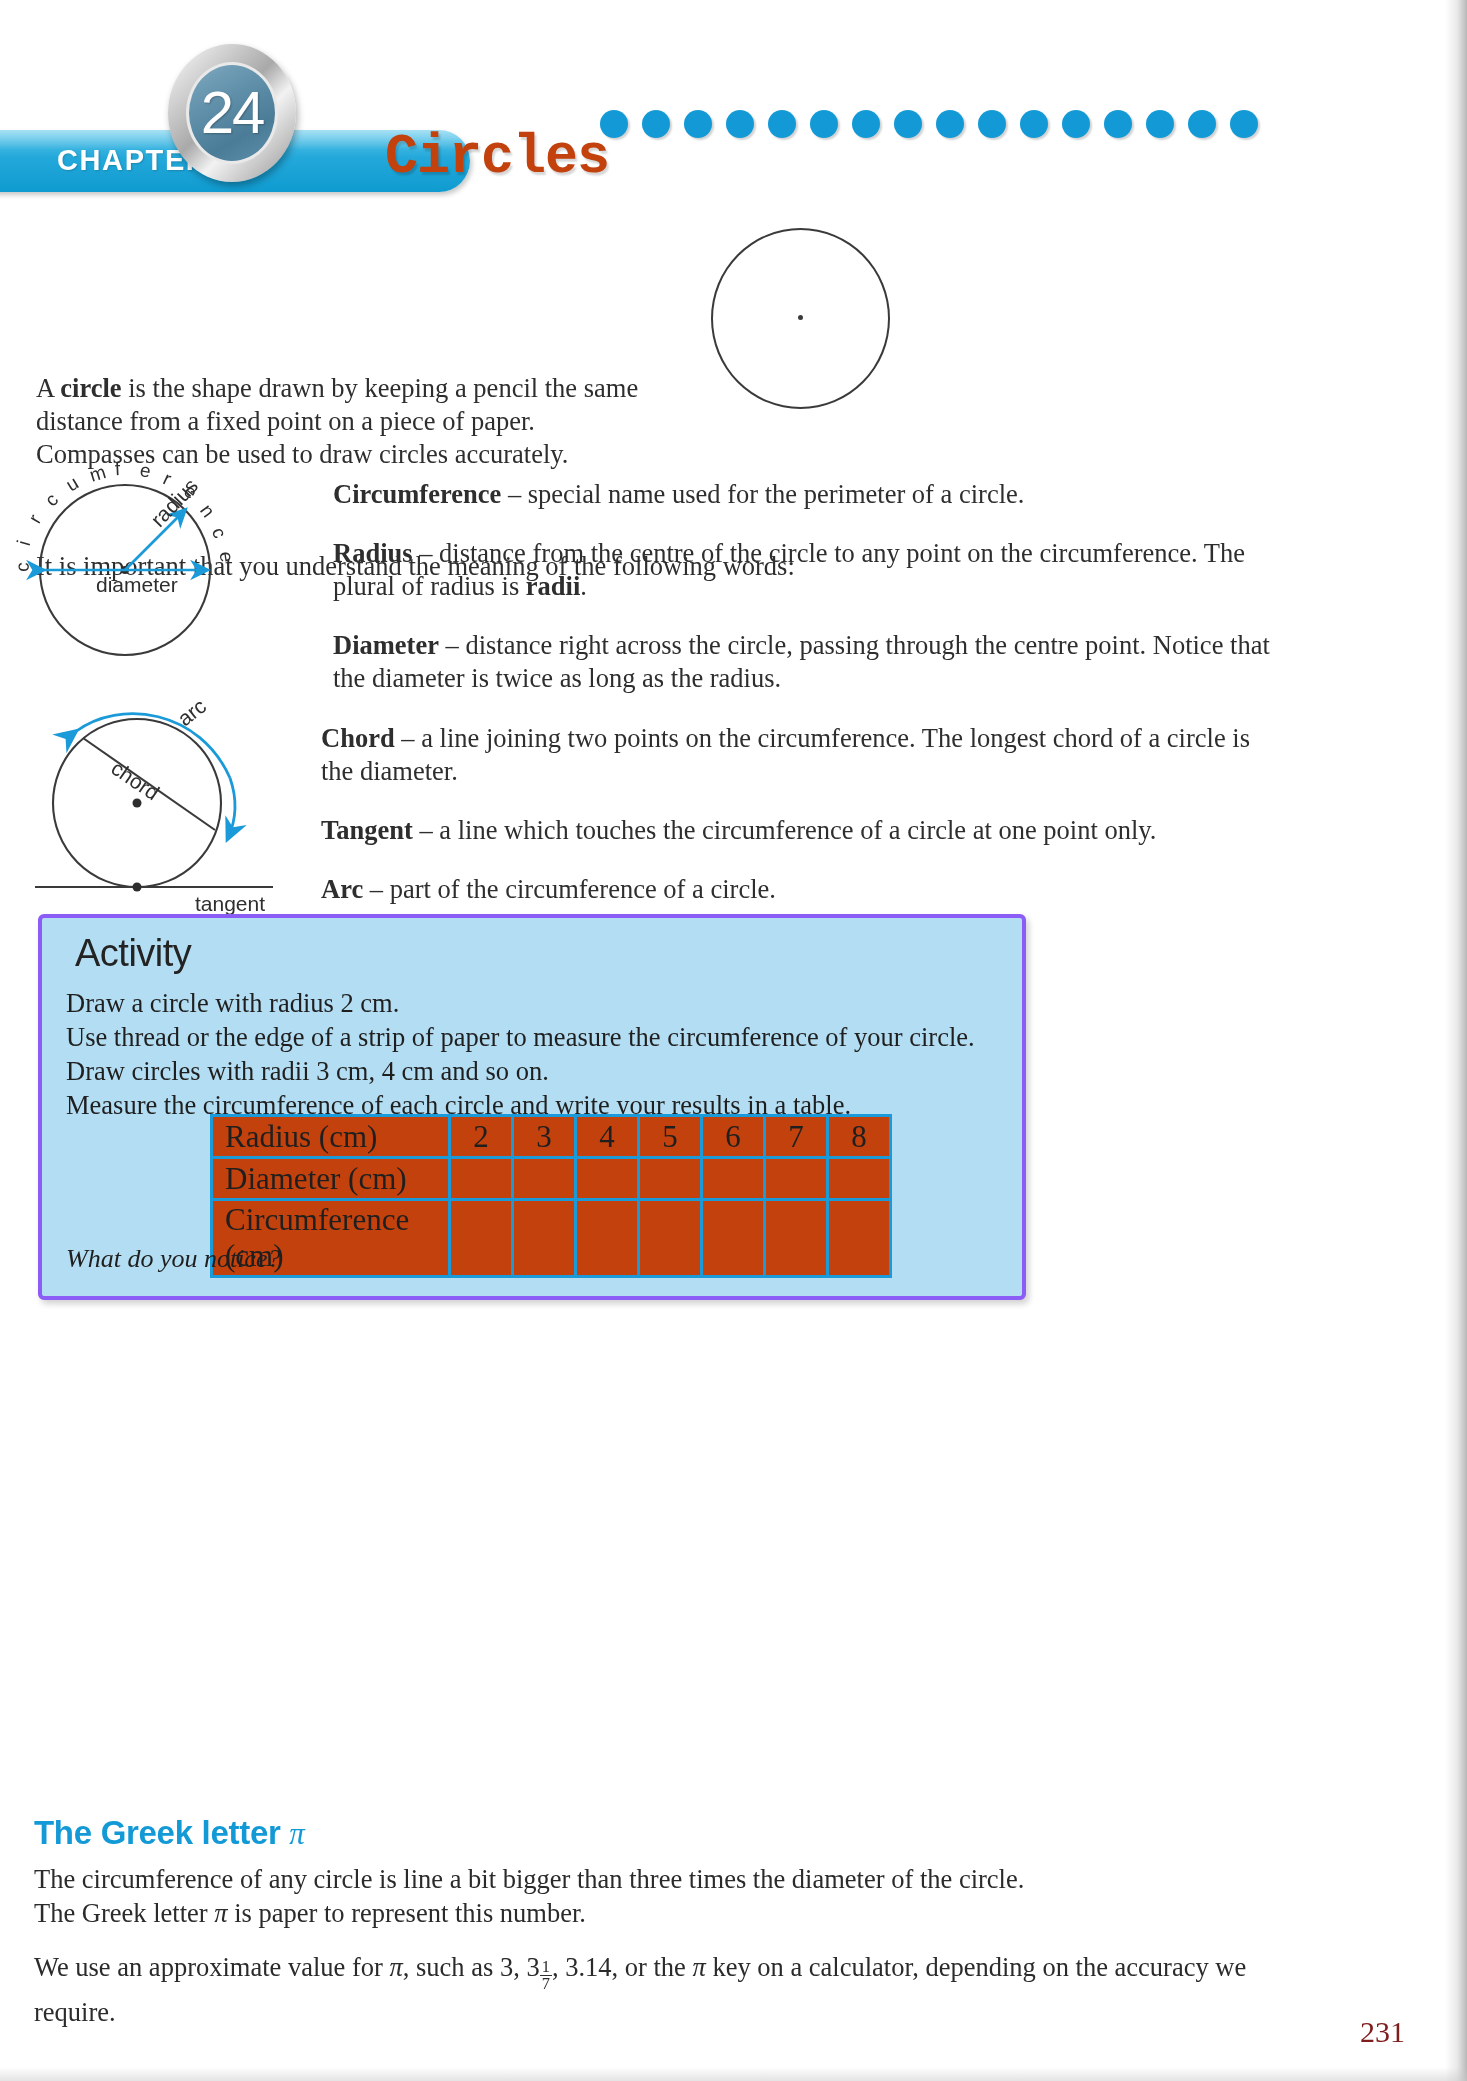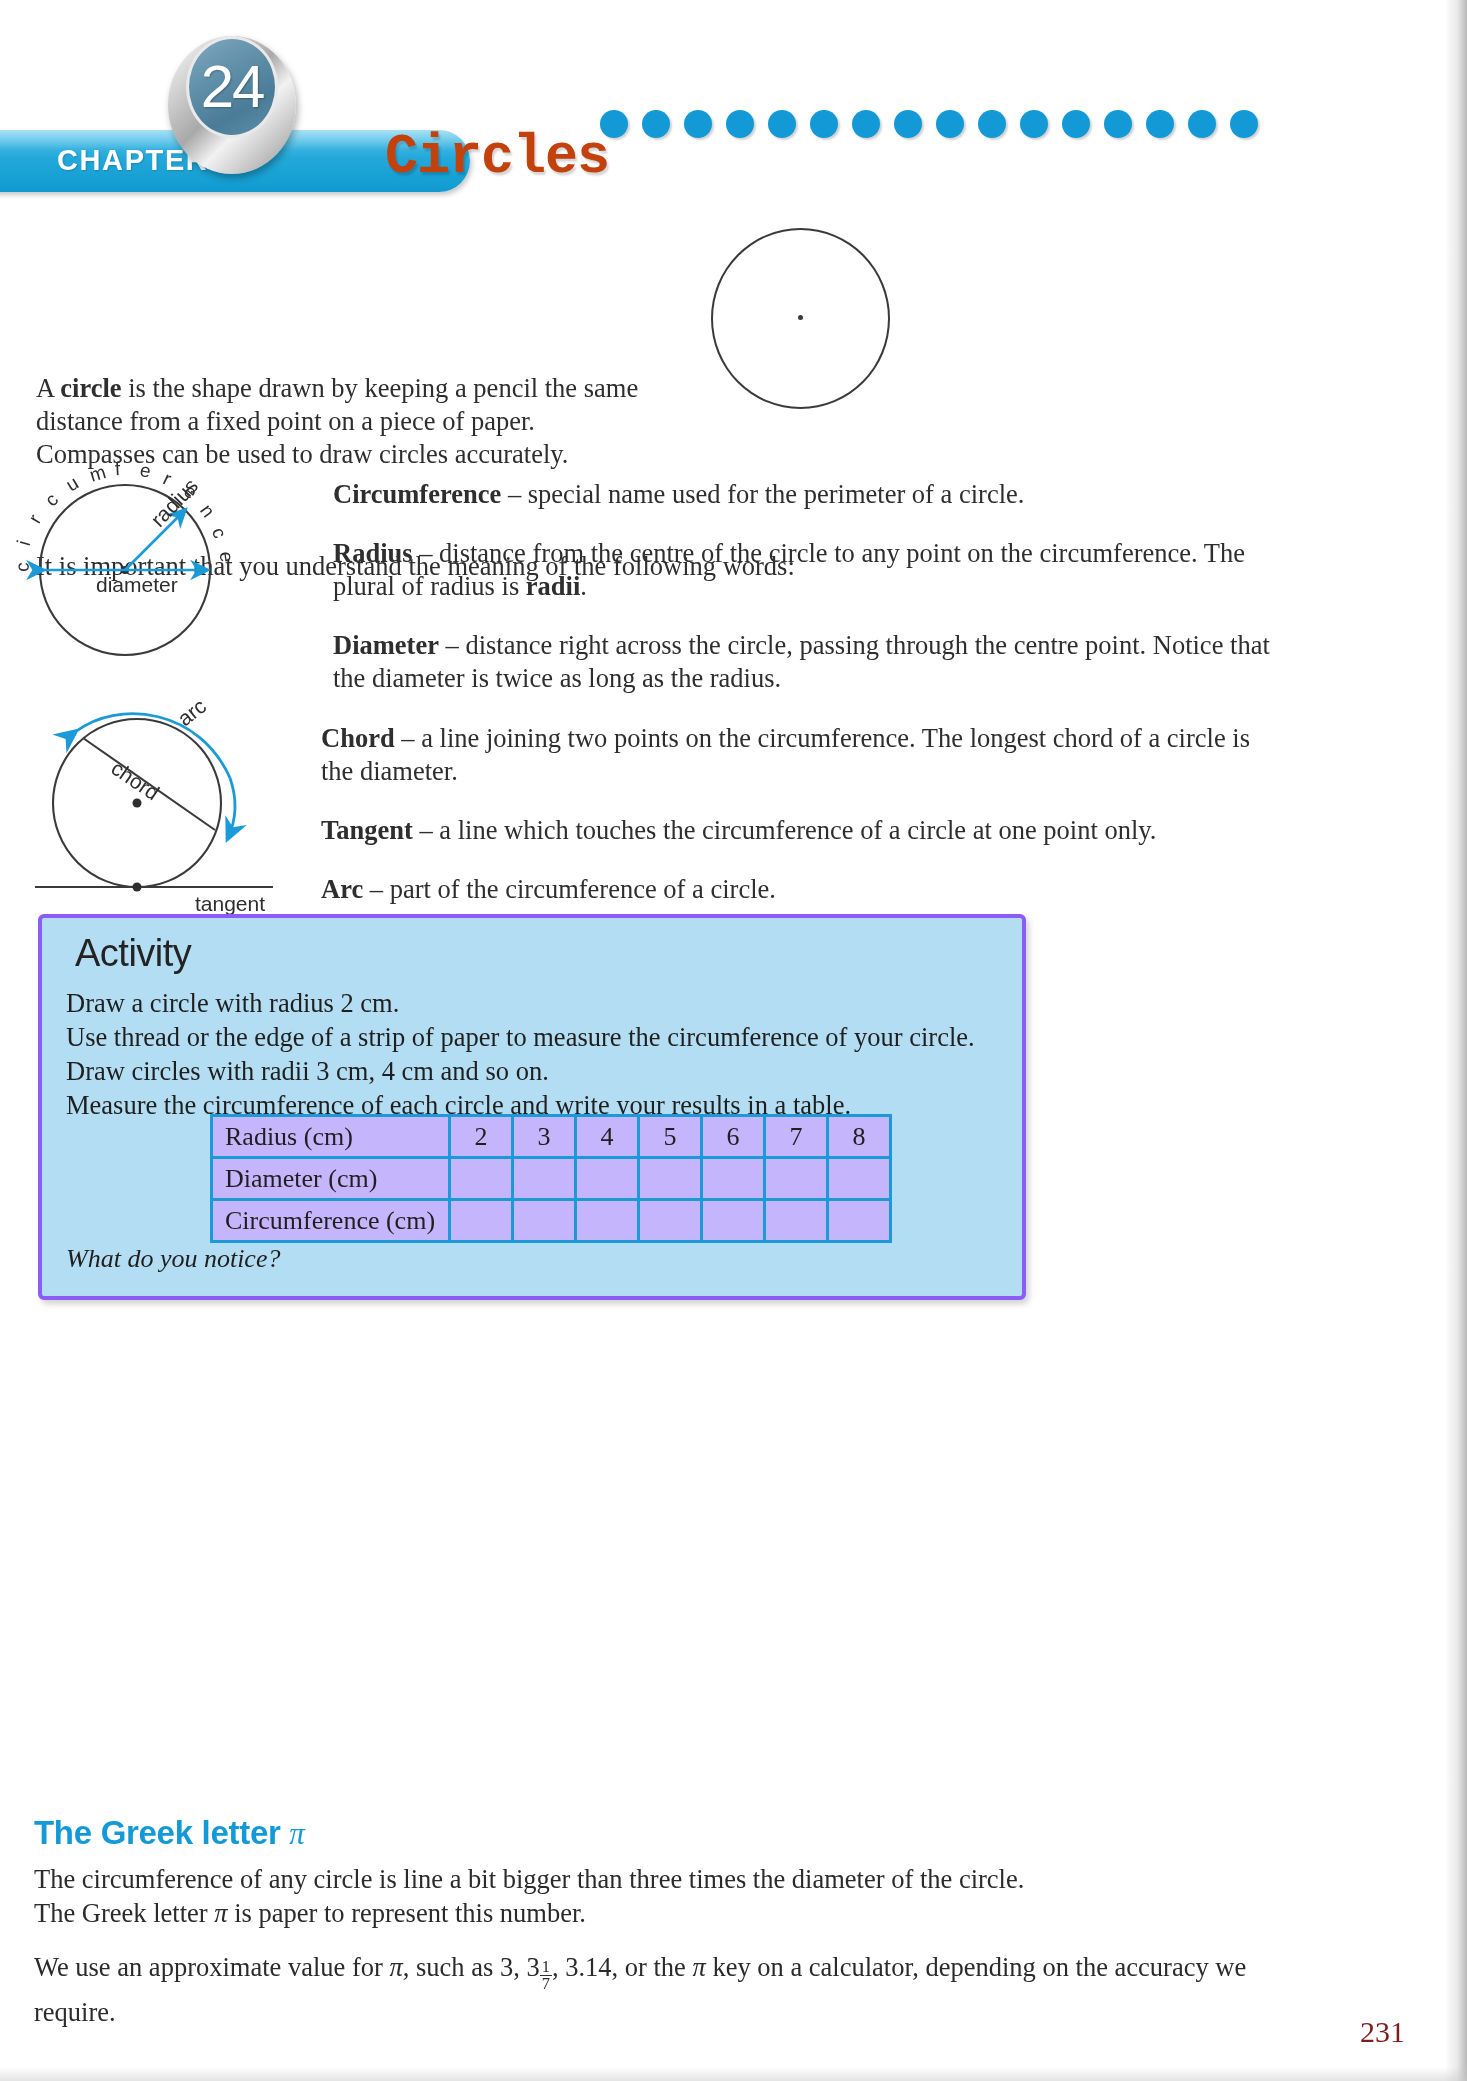--- a/index.html
+++ b/index.html
@@ -65,28 +65,29 @@
     font-size: 29px;
     font-weight: bold;
     letter-spacing: 1.6px;
     color: #ffffff;
     z-index: 4;
     text-shadow: 1px 1px 2px rgba(0,0,0,0.18);
   }
   .chapter-medallion {
     position: absolute;
     left: 168px;
-    top: 36px;
+    top: 44px;
     width: 128px;
     height: 138px;
     border-radius: 50%;
     background: linear-gradient(135deg, #ffffff 0%, #dcdcdc 18%, #a9a9a9 46%, #f2f2f2 62%, #b6b6b6 86%, #8f8f8f 100%);
     box-shadow: 2px 4px 7px rgba(0,0,0,0.3);
     z-index: 5;
     display: flex;
+    align-items: center;
     justify-content: center;
   }
   .chapter-medallion-inner {
     width: 86px;
     height: 96px;
     border-radius: 50%;
     background: linear-gradient(150deg, #7fa9c0 0%, #5e8ea8 40%, #4b7c97 70%, #5f90ab 100%);
     border: 3px solid #e9e9e9;
     display: flex;
     align-items: center;
@@ -255,24 +256,24 @@
   
   .act-table {
     position: absolute;
     left: 168px;
     top: 196px;
     border-collapse: collapse;
   }
   .act-table td {
     border: 3px solid #1a9ad8;
     height: 37px;
-    font-size: 26px;
+    font-size: 31px;
     color: #1f1f1f;
     text-align: center;
-    background: #c4b5fd;
+    background: #c2410c;
   }
   .act-table td.rowlabel {
     width: 222px;
     text-align: left;
     padding-left: 12px;
   }
   .act-table td.cell { width: 58px; }
 
   
   .greek-heading {

